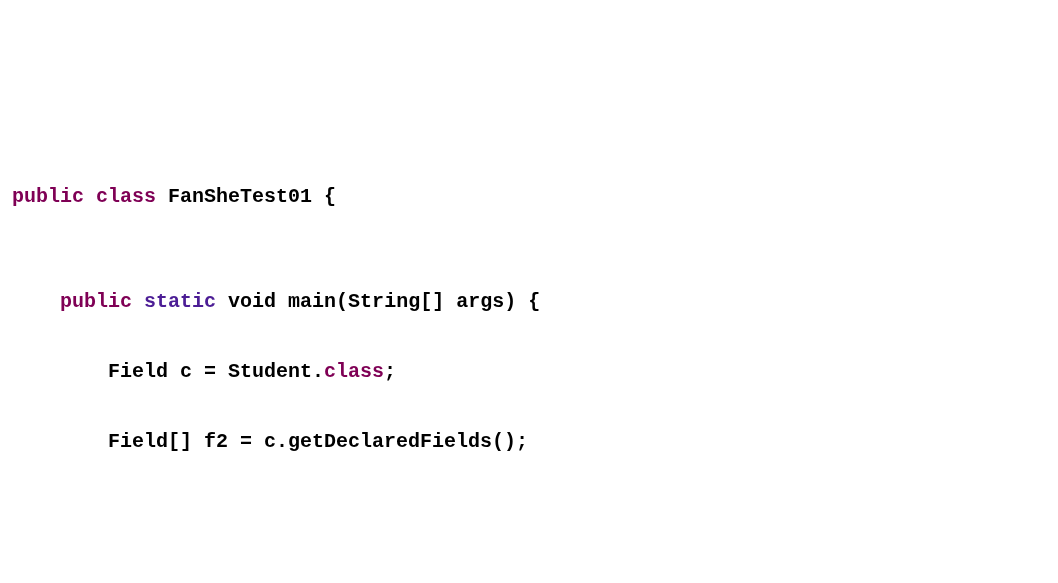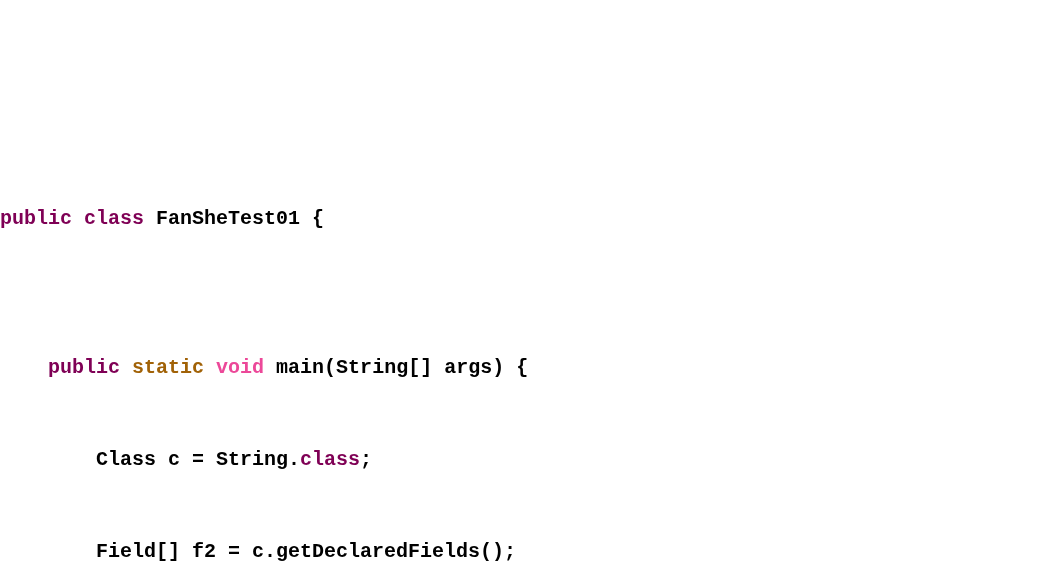--- a/index.html
+++ b/index.html
@@ -13,41 +13,40 @@
       font-weight: bold;
       background: #ffffff;
       line-height: 1.75;
       white-space: pre;
       padding: 4px 0;
     }
     .code-container {
       position: relative;
     }
     .line {
-      padding: 0 0;
-      margin-top: 22px;
+      padding: 0 12px;
     }
     .kw-public { color: #7f0055; }
     .kw-class { color: #7f0055; }
-    .kw-static { color: #a16207; }
-    .kw-void { color: #ec4899; }
+    .kw-static { color: #4c1d95; }
+    .kw-void { color: #000000; }
     .kw-classfield { color: #7f0055; }
     .comment { color: #3f7f5f; }
     .text-default { color: #000000; }
   </style>
 </head>
 <body>
 
 
 
 <div class="code-container">
 <div class="line"><span class="kw-public">public</span><span class="text-default"> </span><span class="kw-class">class</span><span class="text-default"> </span><span class="text-default">FanSheTest01</span><span class="text-default"> {</span></div>
 <div class="line"><span></span></div>
 <div class="line"><span class="text-default">    </span><span class="kw-public">public</span><span class="text-default"> </span><span class="kw-static">static</span><span class="text-default"> </span><span class="kw-void">void</span><span class="text-default"> </span><span class="text-default">main(String[] args) {</span></div>
-<div class="line"><span class="text-default">        </span><span class="text-default">Class c = String.</span><span class="kw-classfield">class</span><span class="text-default">;</span></div>
+<div class="line"><span class="text-default">        </span><span class="text-default">Field c = Student.</span><span class="kw-classfield">class</span><span class="text-default">;</span></div>
 <div class="line"><span class="text-default">        </span><span class="text-default">Field[] f2 = c.getDeclaredFields();</span></div>
 
 
 
 
 
 
 
 
 </div>

